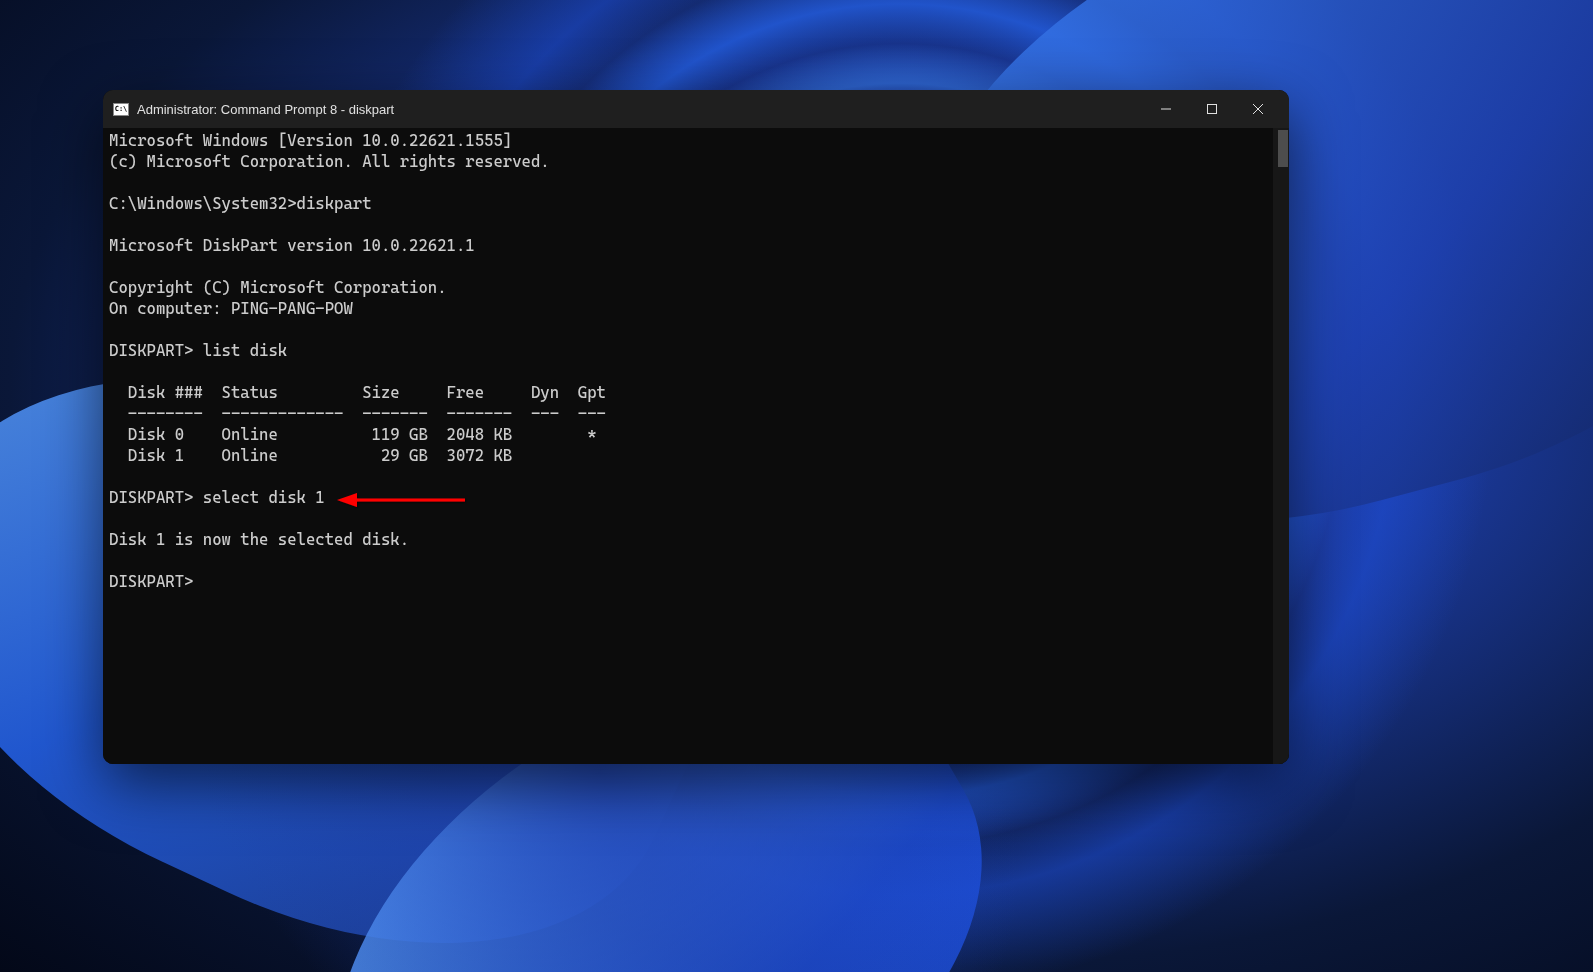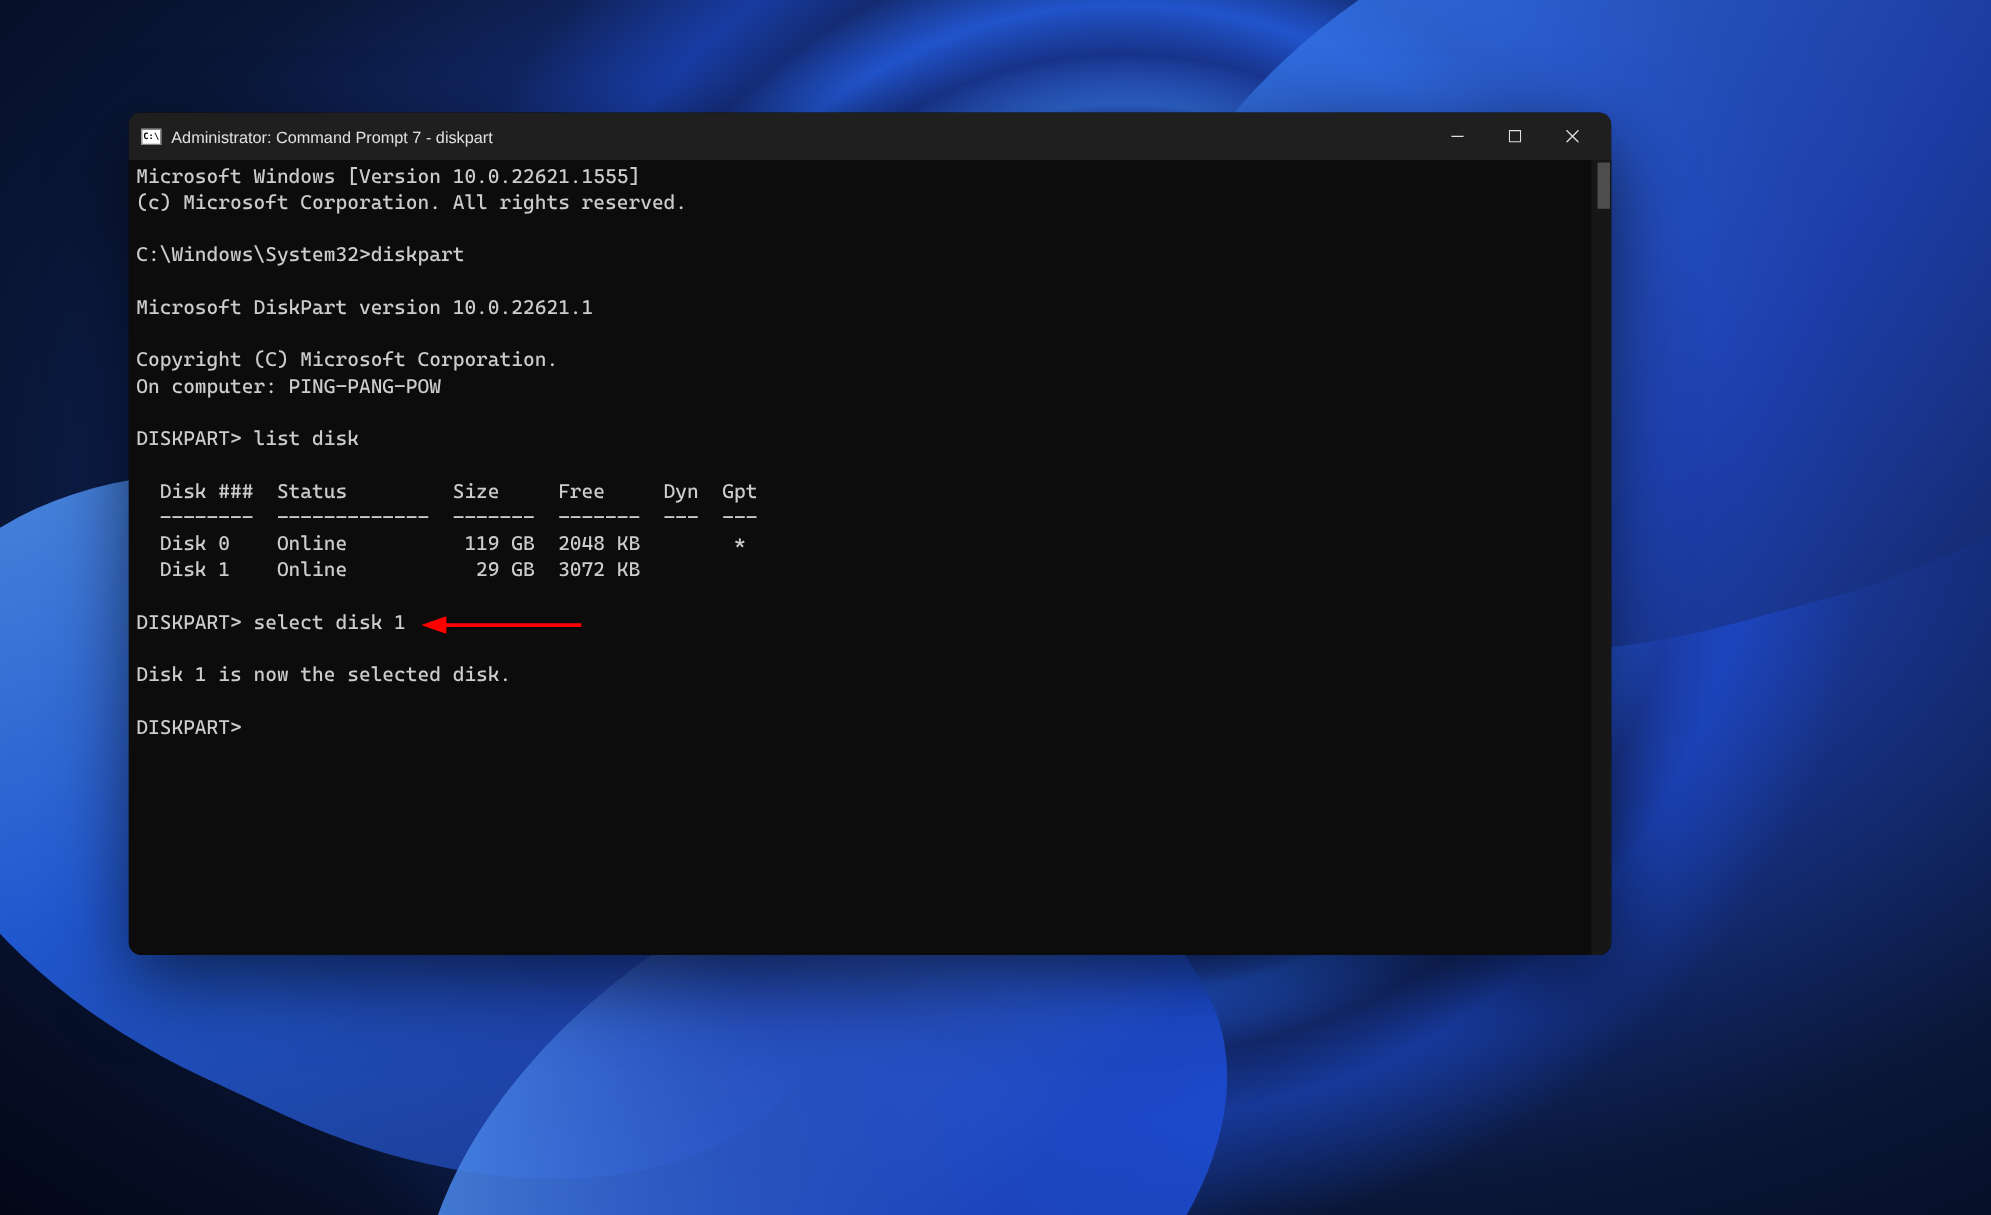--- a/index.html
+++ b/index.html
@@ -148,21 +148,21 @@
 
 <div class="wallpaper-swirl">
   <div class="bloom-petal petal-1"></div>
   <div class="bloom-petal petal-2"></div>
   <div class="bloom-petal petal-3"></div>
 </div>
 
 <div class="terminal-window">
   <div class="title-bar">
     <div class="title-bar-icon">C:\</div>
-    <div class="title-text">Administrator: Command Prompt 7 - diskpart</div>
+    <div class="title-text">Administrator: Command Prompt 8 - diskpart</div>
     <div class="window-controls">
       <div class="win-ctrl">
         <svg viewBox="0 0 10 10">
             <line x1="0" y1="5" x2="10" y2="5" stroke="currentColor" stroke-width="1"></line>
           </svg>
       </div>
       <div class="win-ctrl">
         <svg viewBox="0 0 10 10">
             <rect x="0.5" y="0.5" width="9" height="9" fill="none" stroke="currentColor" stroke-width="1"></rect>
           </svg>

